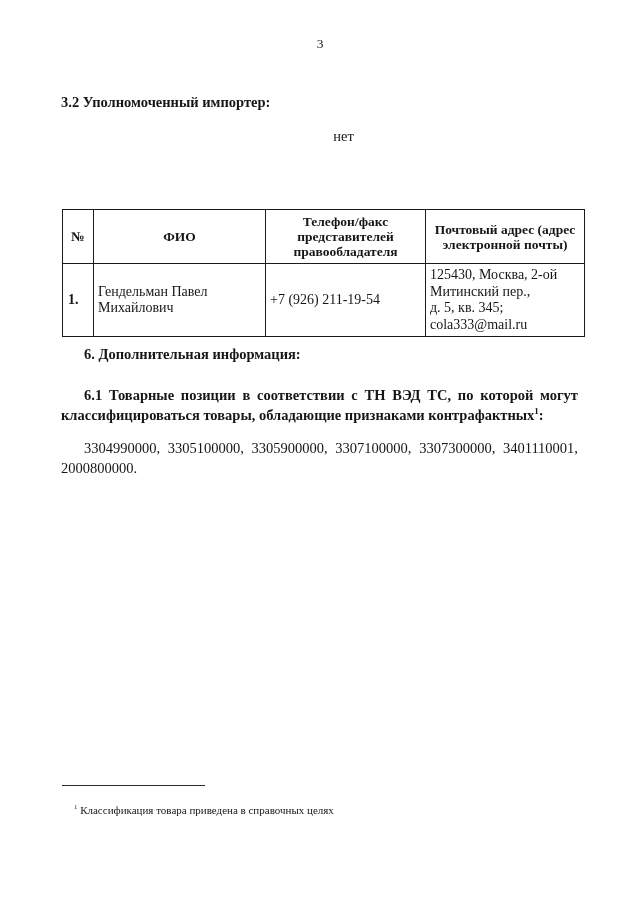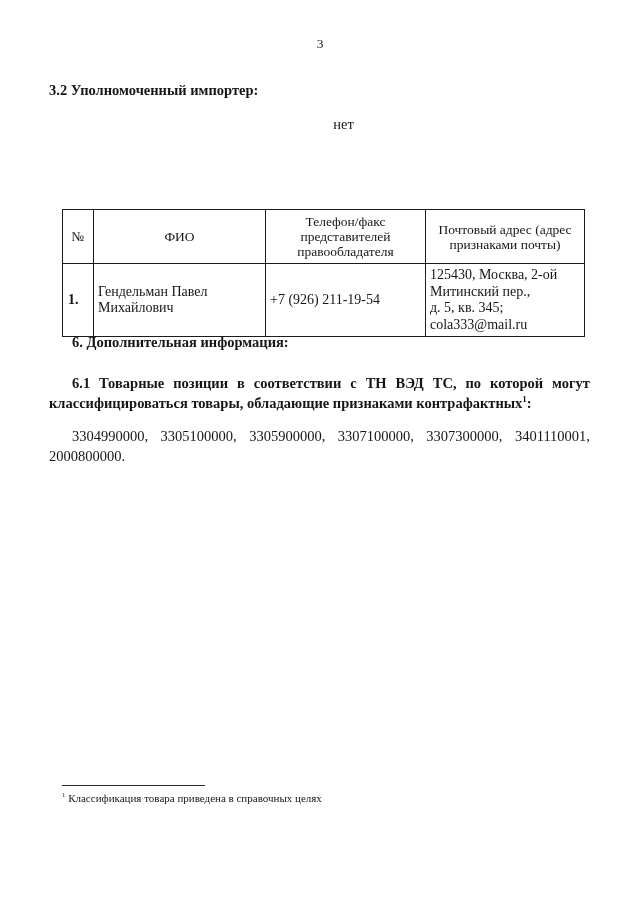--- a/index.html
+++ b/index.html
@@ -1,34 +1,34 @@
 <!DOCTYPE html>
 <html><head>
 <meta charset="utf-8">
 <style>
   html,body{margin:0;padding:0;background:#ffffff;}
   .page{
     position:relative;width:640px;height:905px;background:#ffffff;
     font-family:"Liberation Serif","DejaVu Serif",serif;color:#161616;
     overflow:hidden;
   }
-  p{margin:0;font-size:14.5px;line-height:20px;}
+  p{margin:12px;font-size:14.5px;line-height:20px;}
   .abs{position:absolute;left:49px;right:50px;}
   .h{font-weight:bold;}
   .indent{text-indent:23px;}
   .just{text-align:justify;}
   .page-number{position:absolute;top:36px;left:0;right:0;text-align:center;font-size:13.5px;}
   .value-net{left:97px;text-align:center;}
   .doc-table{
     position:absolute;top:209px;left:62px;width:522px;
     border-collapse:collapse;table-layout:fixed;
   }
   .doc-table th,.doc-table td{border:1.6px solid #1b1b1b;}
   .doc-table th{
-    font-size:13.5px;font-weight:normal;line-height:15px;
+    font-size:13.5px;font-weight:bold;line-height:15px;
     padding:4px 3px;text-align:center;vertical-align:middle;
   }
   .doc-table td{
     font-size:14px;line-height:16.5px;padding:3px 4px;
     text-align:left;vertical-align:middle;
   }
   .doc-table td.cell-num{text-align:left;padding-left:5px;font-weight:bold;}
   [data-bind-lines]{white-space:pre-line;}
   sup{font-size:0.62em;line-height:0;}
   .fn-rule{position:absolute;top:785px;left:62px;width:143px;height:0;border-top:1.6px solid #2a2a2a;}
@@ -55,21 +55,21 @@
         <col style="width:159px">
     </colgroup>
     <thead>
       <tr>
         <th data-bind="table.headers.num">№</th>
         <th data-bind="table.headers.fio">ФИО</th>
         <th data-bind-lines="table.headers.phone">Телефон/факс
 представителей
 правообладателя</th>
         <th data-bind-lines="table.headers.address">Почтовый адрес (адрес
-признаками почты)</th>
+электронной почты)</th>
       </tr>
     </thead>
     <tbody>
       <tr>
         <td class="cell-num" data-bind="table.rows.0.num">1.</td>
         <td data-bind-lines="table.rows.0.fio">Гендельман Павел
 Михайлович</td>
         <td data-bind="table.rows.0.phone">+7 (926) 211-19-54</td>
         <td data-bind-lines="table.rows.0.address">125430, Москва, 2-ой
 Митинский пер.,

